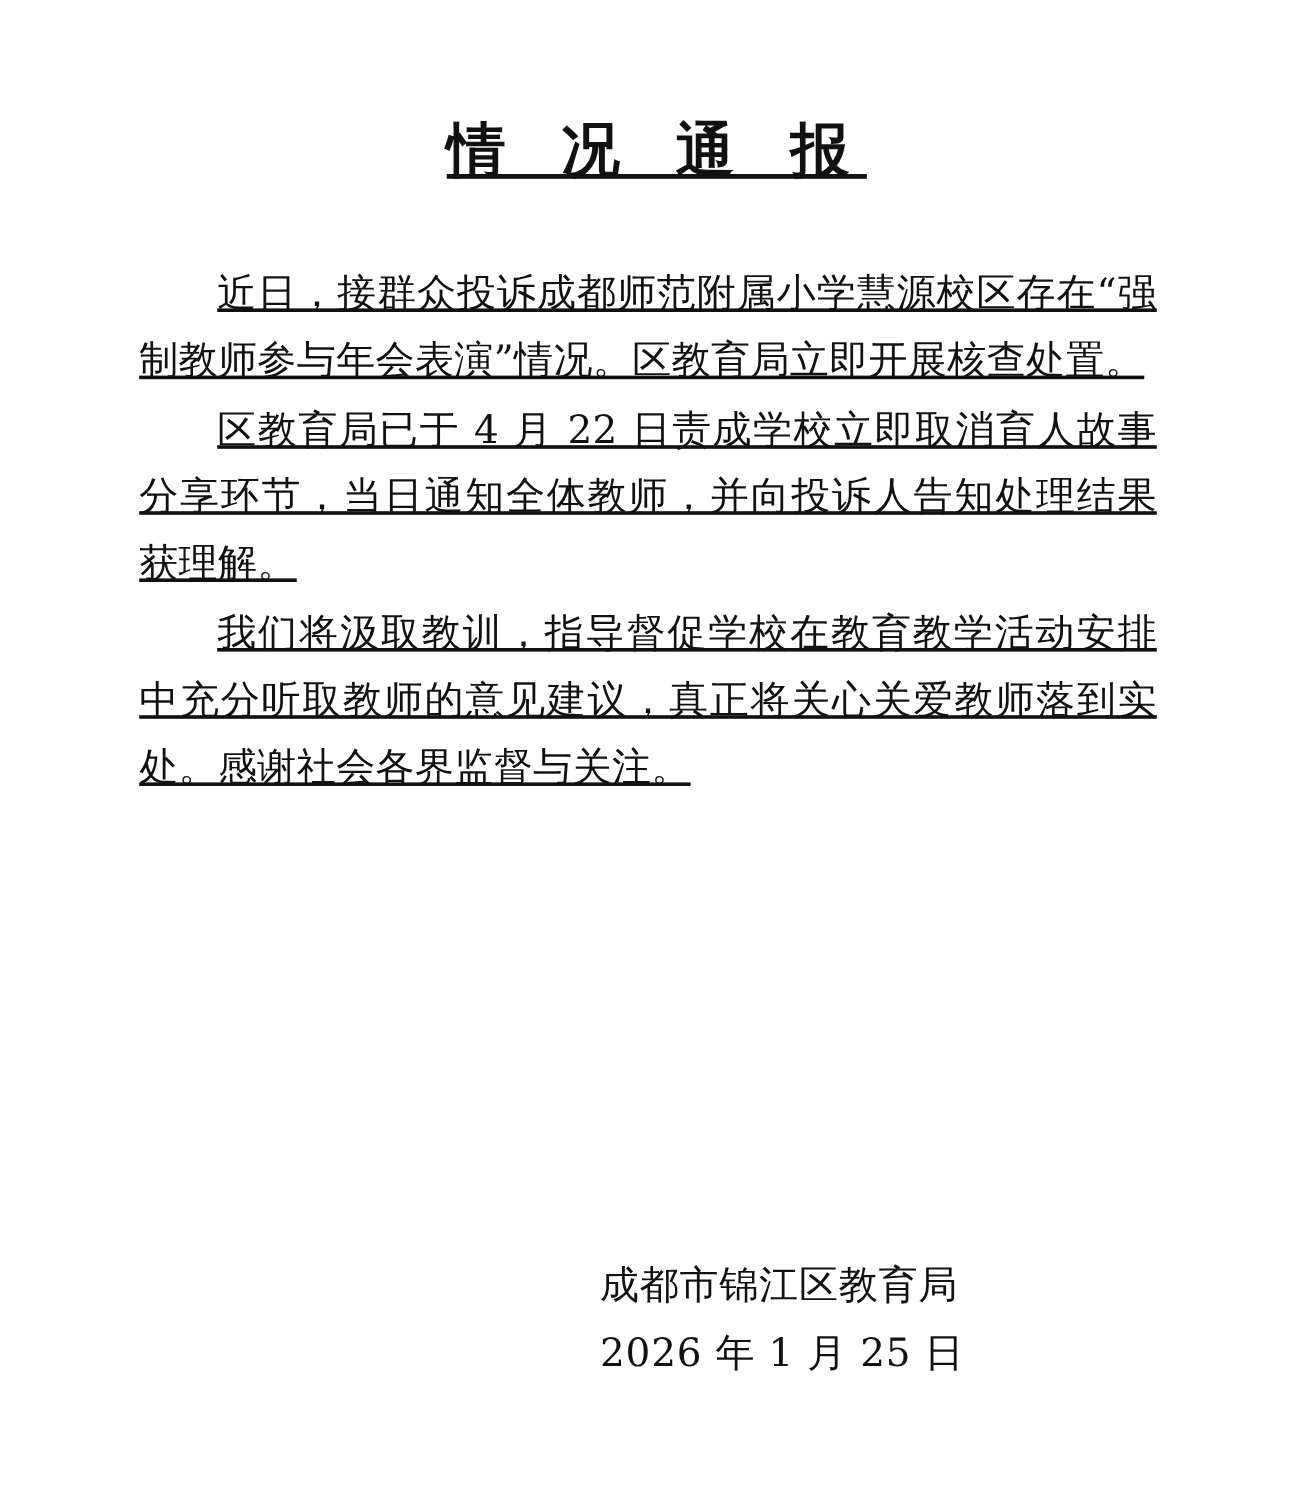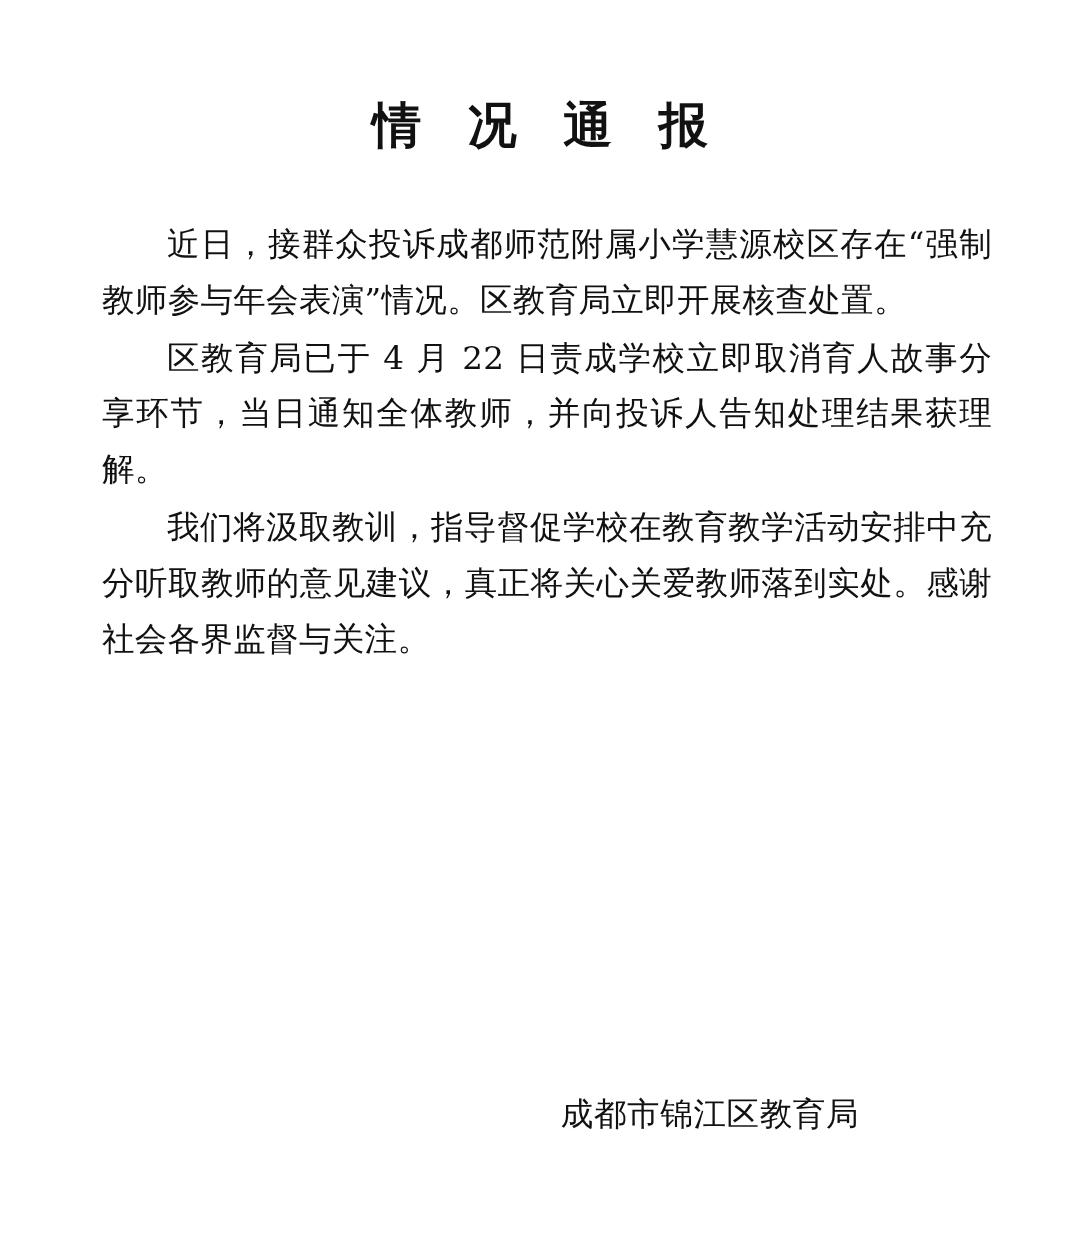--- a/index.html
+++ b/index.html
@@ -12,21 +12,22 @@
     height: 1240px;
     font-family: "DejaVu Serif", "Liberation Serif", serif;
     color: #111111;
     overflow: hidden;
   }
   .page {
     position: relative;
     width: 1080px;
     height: 1240px;
     box-sizing: border-box;
-    padding: 0 88px;
+    padding: 0 116px;
+    text-decoration: underline;
   }
   .doc-title {
     text-align: center;
     font-size: 49px;
     font-weight: bold;
     letter-spacing: 0.30em;
     text-indent: 0.30em;
     margin: 0;
     padding-top: 96px;
     line-height: 1.2;
@@ -34,28 +35,27 @@
   }
   .body-text {
     margin-top: 62px;
   }
   .para {
     font-size: 32.5px;
     line-height: 1.72;
     text-align: justify;
     text-justify: inter-ideograph;
     text-indent: 2em;
-    margin: 0 0 2px 14px;
+    margin: 0 0 2px 0;
     letter-spacing: 0.01em;
   }
   .signature {
     position: absolute;
     right: 160px;
-    bottom: 100px;
-    text-align: center;
+    bottom: 87px;
     width: 420px;
   }
   .sig-org {
     font-size: 32.5px;
     line-height: 1.6;
     letter-spacing: 0.02em;
   }
   .sig-date {
     font-size: 32.5px;
     line-height: 1.6;
@@ -71,15 +71,16 @@
   <h1 class="doc-title">情 况 通 报</h1>
 
   <div class="body-text">
     <p class="para">近日，接群众投诉成都师范附属小学慧源校区存在“强制教师参与年会表演”情况。区教育局立即开展核查处置。</p>
     <p class="para">区教育局已于 4 月 22 日责成学校立即取消育人故事分享环节，当日通知全体教师，并向投诉人告知处理结果获理解。</p>
     <p class="para">我们将汲取教训，指导督促学校在教育教学活动安排中充分听取教师的意见建议，真正将关心关爱教师落到实处。感谢社会各界监督与关注。</p>
   </div>
 
   <div class="signature">
     <div class="sig-org">成都市锦江区教育局</div>
+    <div class="sig-date">2026 年 1 月 25 日</div>
   </div>
 
 </div>
 
 </body></html>

